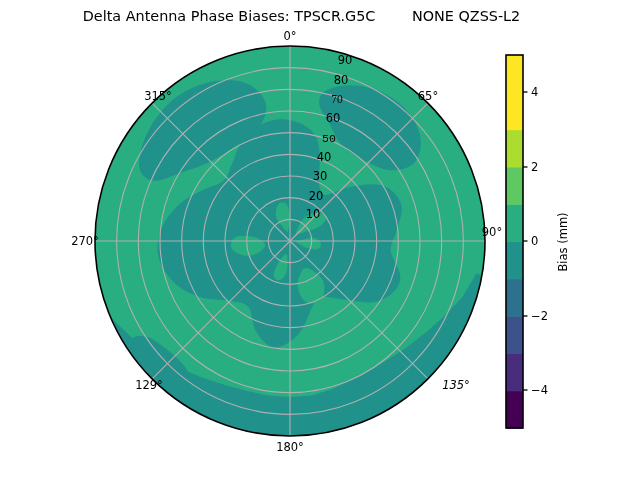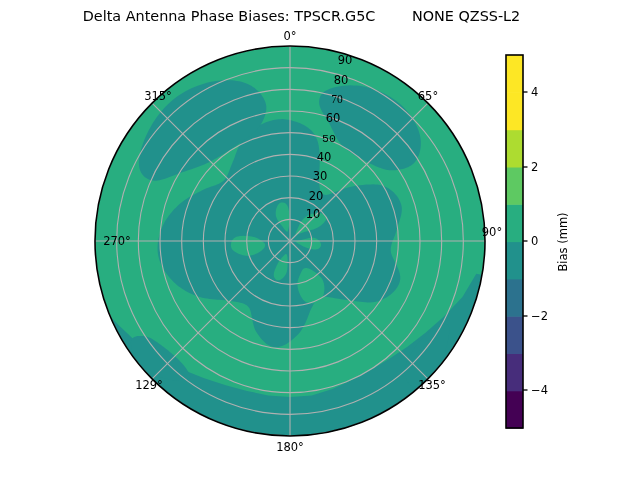--- a/index.html
+++ b/index.html
@@ -99,24 +99,24 @@
         <line x1="290" y1="241" x2="95.00" y2="241.00" stroke="#b0b0b0" stroke-width="1.1"></line>
         <line x1="290" y1="241" x2="152.11" y2="103.11" stroke="#b0b0b0" stroke-width="1.1"></line>
       </g>
     <circle id="polar-spine" cx="290" cy="241" r="195" fill="none" stroke="#000000" stroke-width="1.6"></circle>
   </svg>
 
   <div id="theta-label-host">
       <div class="axis-label-text" style="left: 290px; top: 36px; transform: translate(-50%, -50%);">0°</div>
       <div class="axis-label-text" style="left: 428px; top: 96px; transform: translate(-50%, -50%);">65°</div>
       <div class="axis-label-text" style="left: 492px; top: 232px; transform: translate(-50%, -50%);">90°</div>
-      <div class="axis-label-text" style="left: 432px; top: 385px; transform: translate(-50%, -50%);">135°</div>
+      <div class="axis-label-text" style="left: 456px; top: 385px; transform: translate(-50%, -50%); font-style: italic;">135°</div>
       <div class="axis-label-text" style="left: 290px; top: 447px; transform: translate(-50%, -50%);">180°</div>
       <div class="axis-label-text" style="left: 149px; top: 385px; transform: translate(-50%, -50%);">129°</div>
-      <div class="axis-label-text" style="left: 85px; top: 241px; transform: translate(-50%, -50%); margin-left: 32px;">270°</div>
+      <div class="axis-label-text" style="left: 85px; top: 241px; transform: translate(-50%, -50%);">270°</div>
       <div class="axis-label-text" style="left: 142px; top: 96px; transform: translate(-50%, -50%); margin-left: 16px;">315°</div>
     </div>
 
   <div id="r-label-host">
       <div class="axis-label-text" style="left: 313px; top: 214px; transform: translate(-50%, -50%);">10</div>
       <div class="axis-label-text" style="left: 316px; top: 196px; transform: translate(-50%, -50%);">20</div>
       <div class="axis-label-text" style="left: 320px; top: 176px; transform: translate(-50%, -50%);">30</div>
       <div class="axis-label-text" style="left: 324px; top: 157px; transform: translate(-50%, -50%);">40</div>
       <div class="axis-label-text" style="left: 329px; top: 138px; transform: translate(-50%, -50%); font-family: Liberation Mono, monospace;">50</div>
       <div class="axis-label-text" style="left: 333px; top: 118px; transform: translate(-50%, -50%);">60</div>

